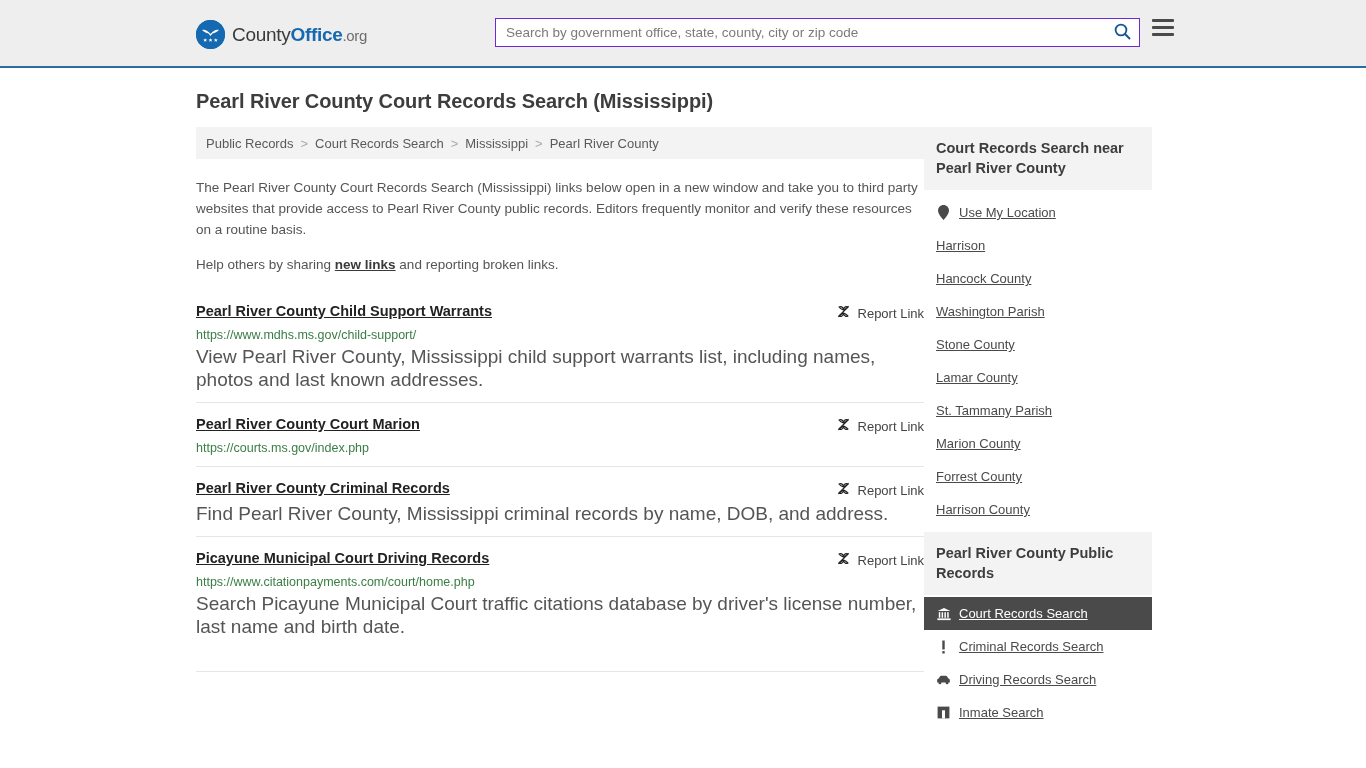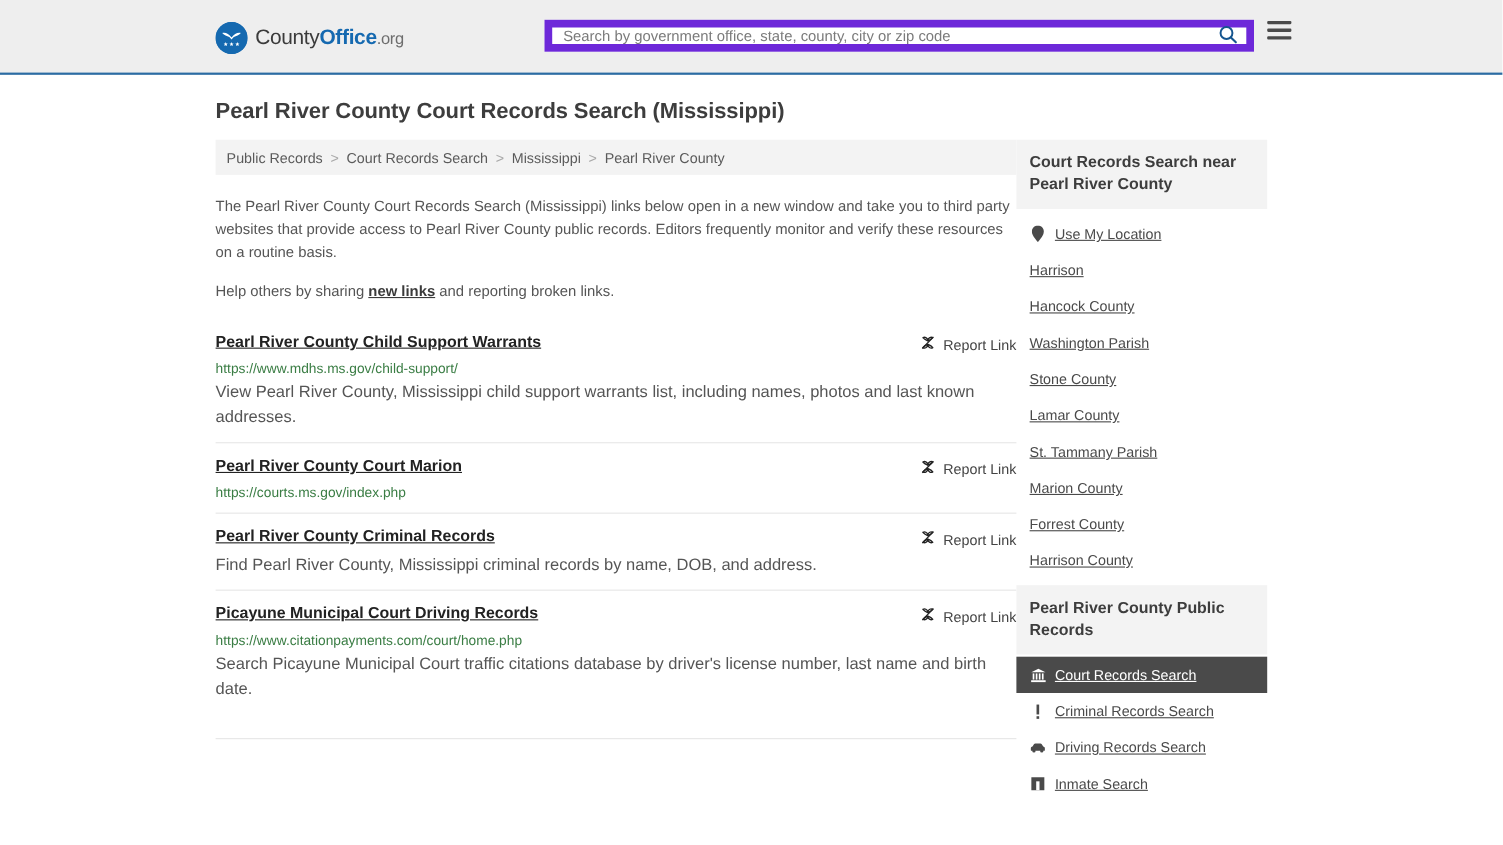--- a/index.html
+++ b/index.html
@@ -46,21 +46,21 @@
   .logo-text .t-office { color: #1569b0; font-weight: bold; }
   .logo-text .t-org { color: #6d6d6d; font-size: 15px; }
 
   .search-wrap {
     position: absolute;
     left: 495px;
     top: 18px;
     width: 645px;
     height: 29px;
     background: #ffffff;
-    border: 7px solid #6d28d9;
+    border: 1px solid #6d28d9;
     display: flex;
     align-items: center;
   }
   .search-input {
     flex: 1;
     border: 0;
     outline: none;
     height: 100%;
     padding: 0 10px;
     font-family: "Liberation Sans", sans-serif;
@@ -169,21 +169,21 @@
     white-space: nowrap;
     padding-top: 1px;
   }
   .report-link .lbl { text-decoration: none; }
   .result-url {
     font-size: 12.5px;
     color: #3a7d44;
     margin-top: 6px;
   }
   .result-desc {
-    font-size: 15px;
+    font-size: 19px;
     line-height: 23px;
     color: #555555;
     margin-top: 3px;
   }
   .bottom-rule {
     border-top: 1px solid #e6e6e6;
     margin-top: 22px;
   }
 
   

